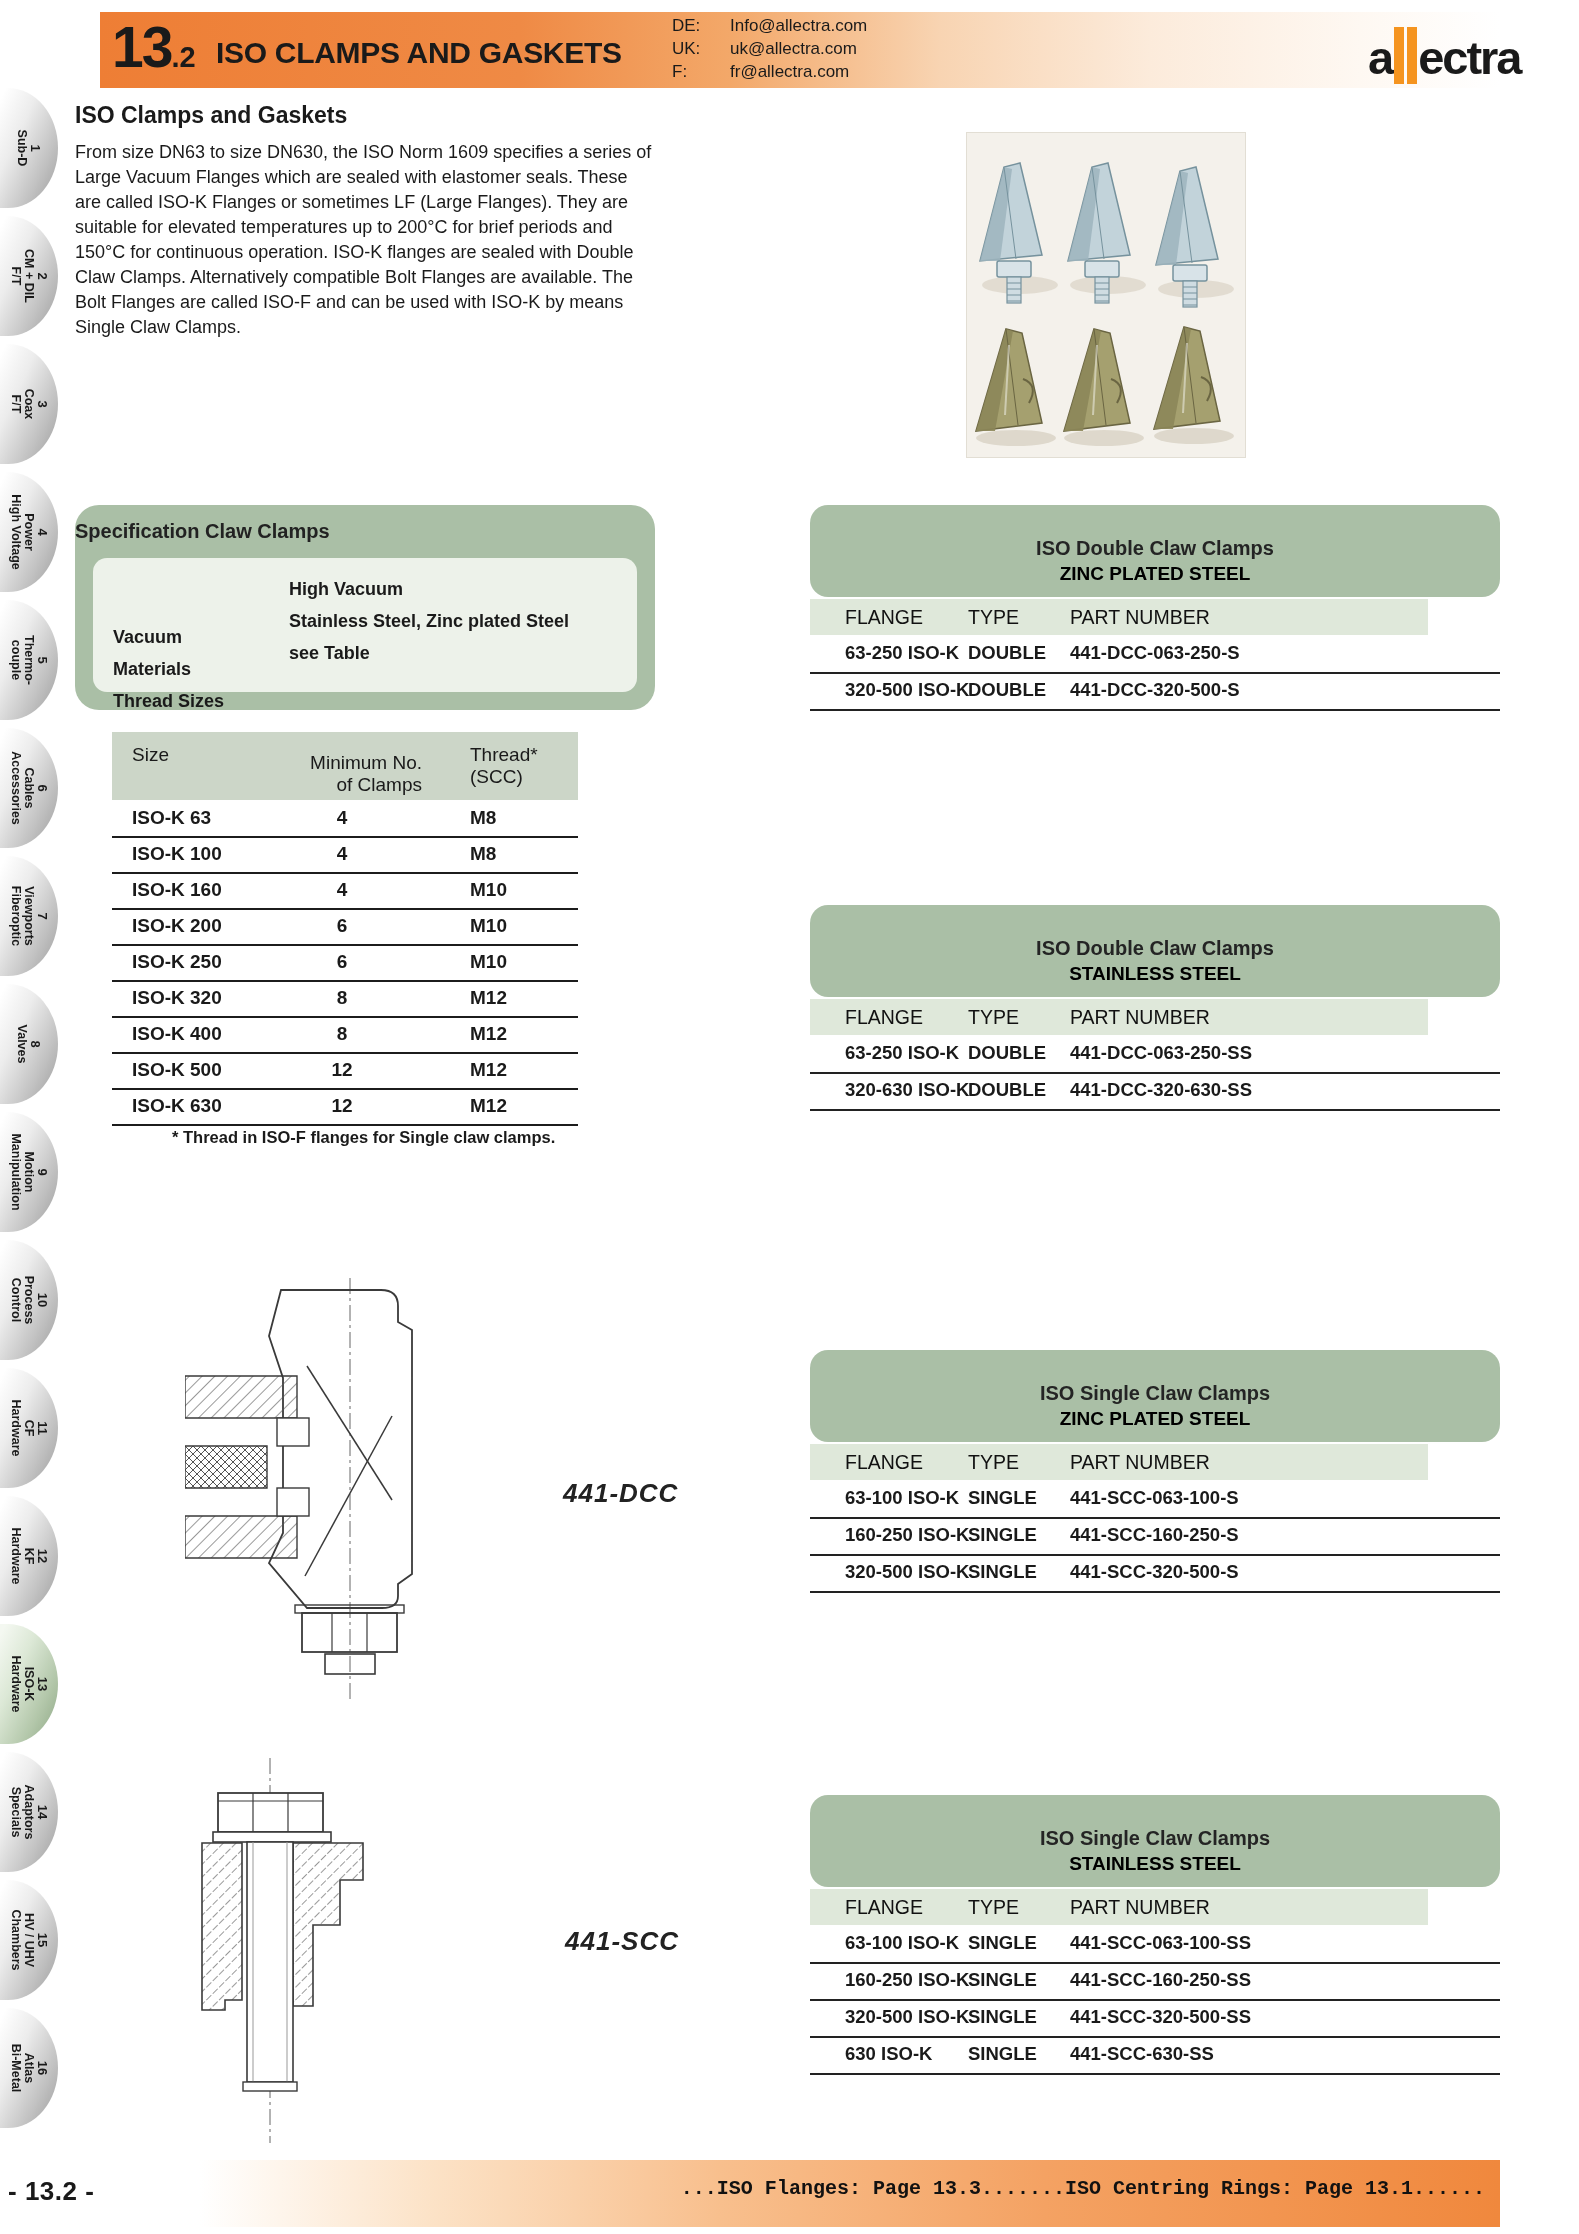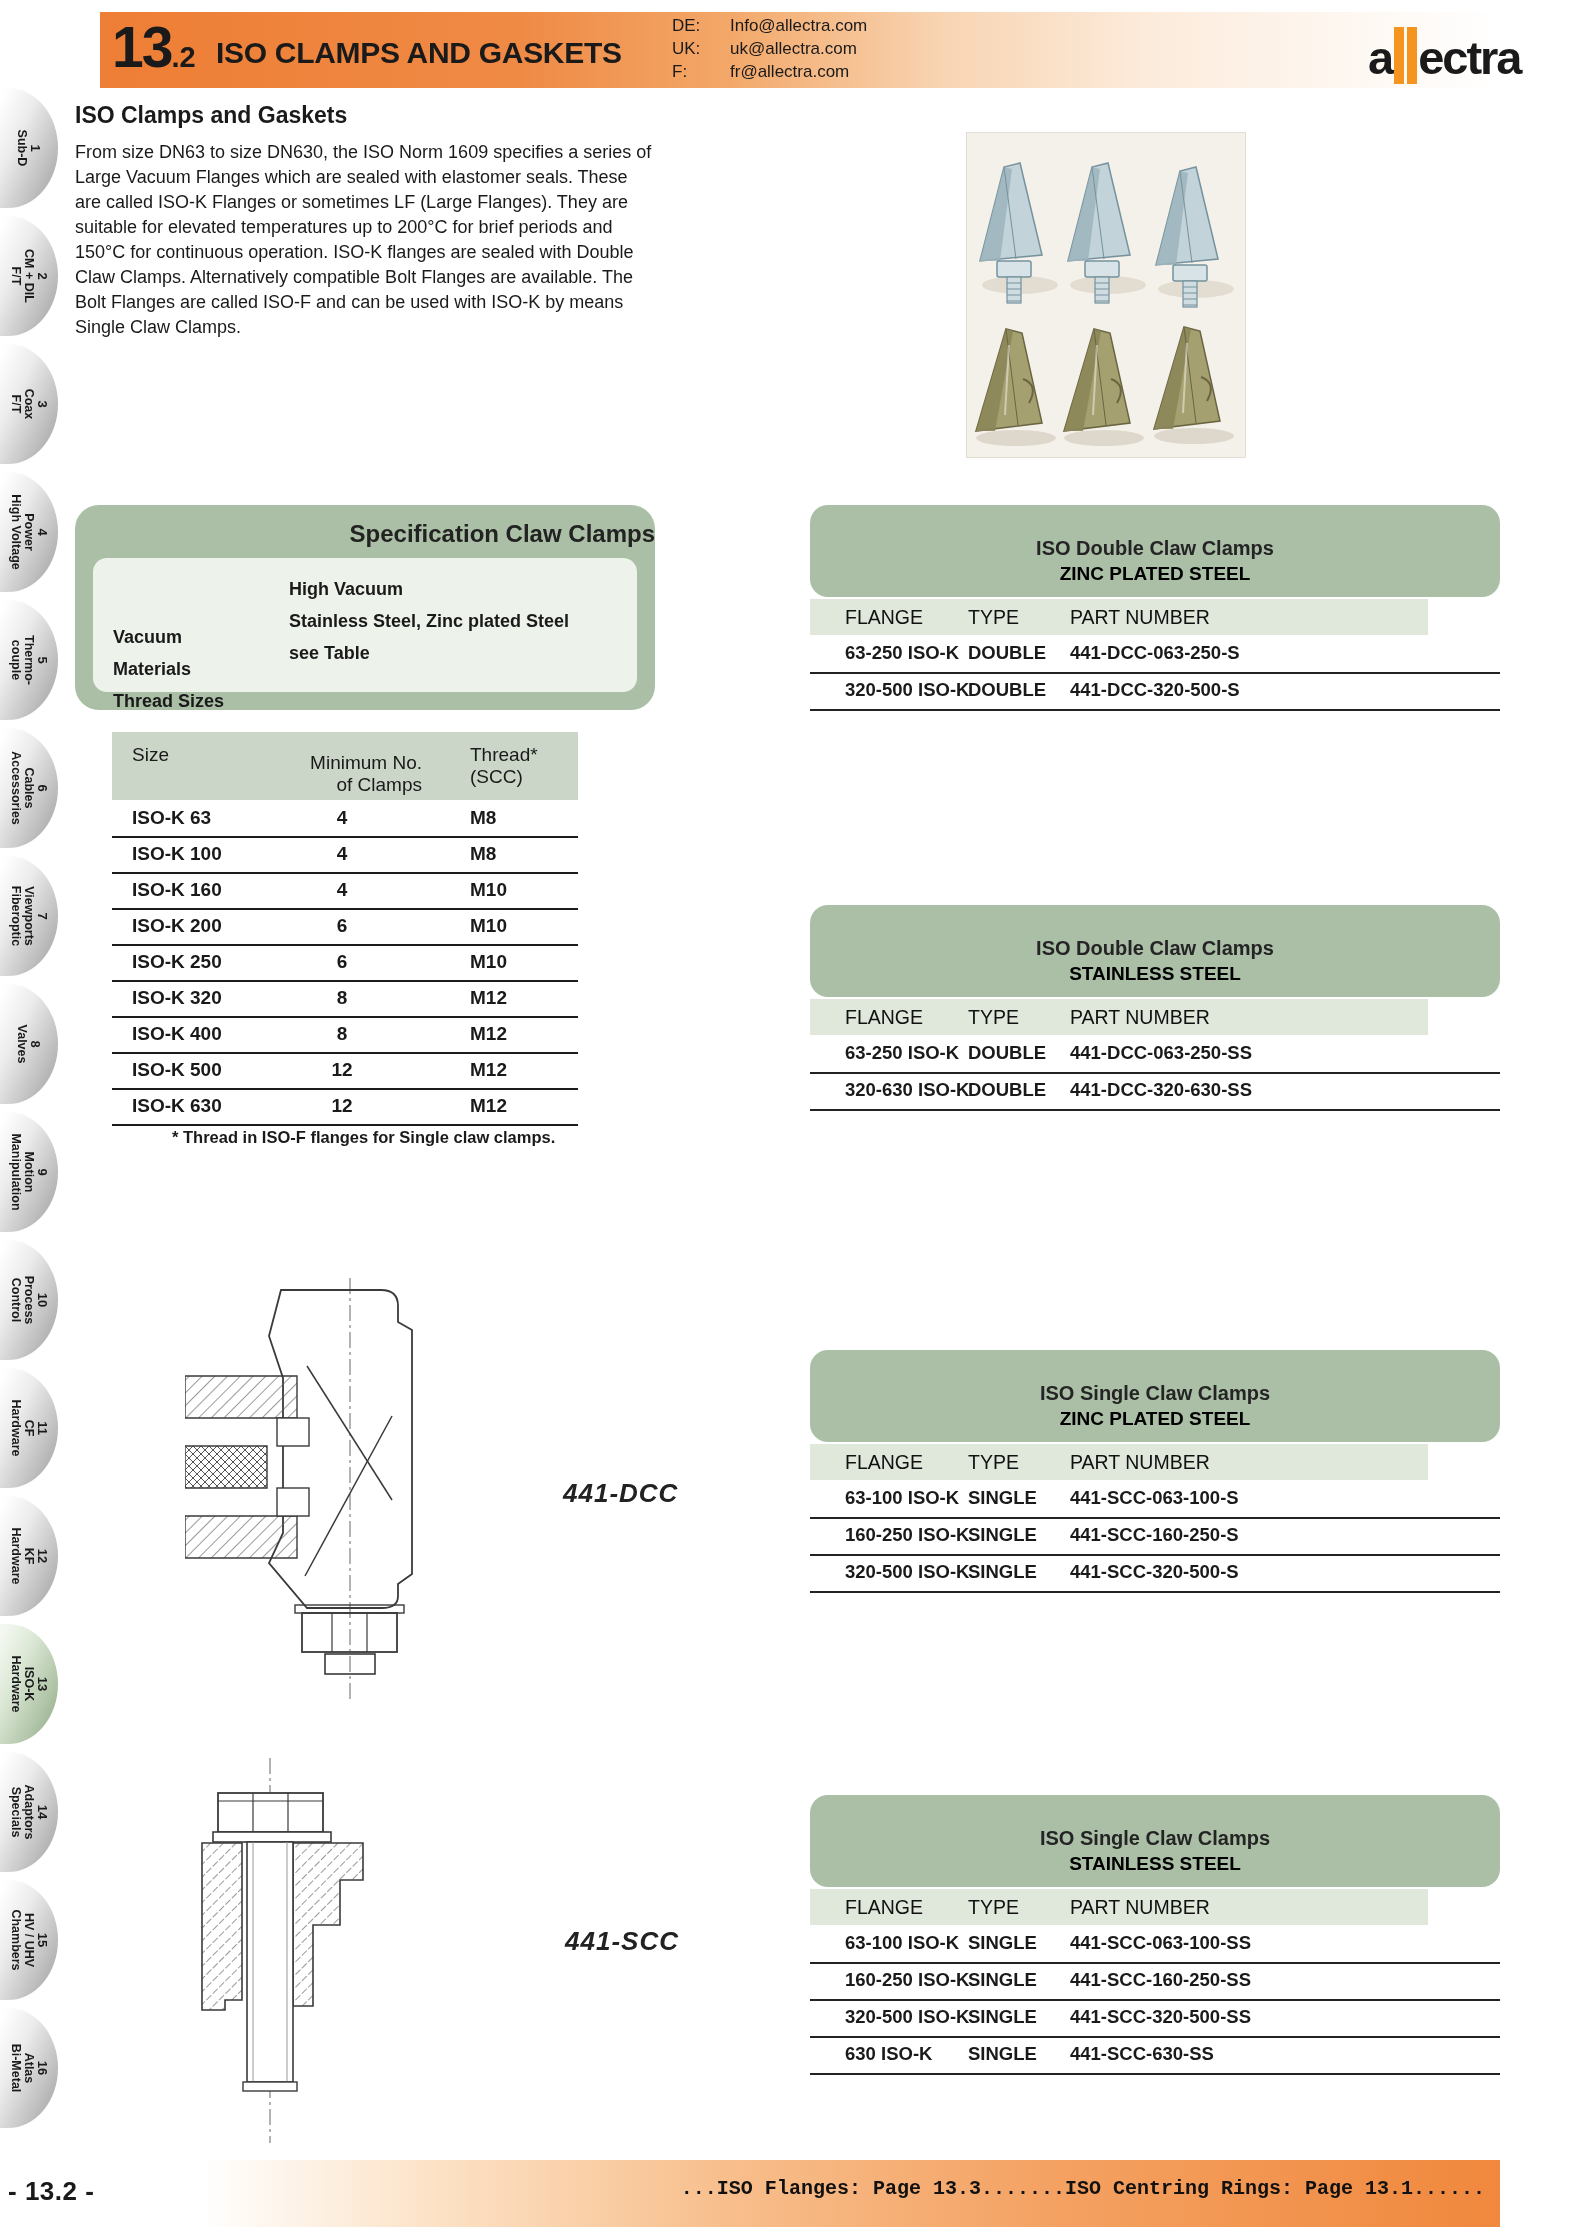--- a/index.html
+++ b/index.html
@@ -34,21 +34,21 @@
   
   .iheading{position:absolute;left:75px;top:102px;font-size:23px;font-weight:bold;}
   .ipara{position:absolute;left:75px;top:140px;width:578px;font-size:18px;line-height:25px;}
 
   
   .photo{position:absolute;left:966px;top:132px;width:278px;height:324px;
          background:#f4f1eb;border:1px solid #e2ded4;}
 
   
   .specbox{position:absolute;left:75px;top:505px;width:580px;height:205px;background:#aabfa6;border-radius:24px;}
-  .spectitle{position:absolute;left:75px;top:520px;width:580px;text-align:right;font-size:24px;font-weight:bold;color:#222;}
+  .spectitle{position:absolute;left:75px;top:520px;width:580px;text-align:left;font-size:20px;font-weight:bold;color:#222;}
   .specinner{position:absolute;left:93px;top:558px;width:544px;height:134px;background:#edf2ea;border-radius:14px;}
   .specrow{position:absolute;height:30px;line-height:30px;font-size:18px;font-weight:bold;}
   .speclabel{position:absolute;left:20px;margin-top:48px;}
   .specvalue{position:absolute;left:196px;}
 
   
   .stable{position:absolute;left:112px;top:732px;width:466px;}
   .sthead{position:absolute;left:0;top:0;width:466px;height:68px;background:#ccd6c8;}
   .sth{position:absolute;font-size:19px;line-height:22px;}
   .strow{position:absolute;width:466px;height:36px;border-bottom:2px solid #1c1c1c;font-size:19px;font-weight:bold;line-height:35px;}

